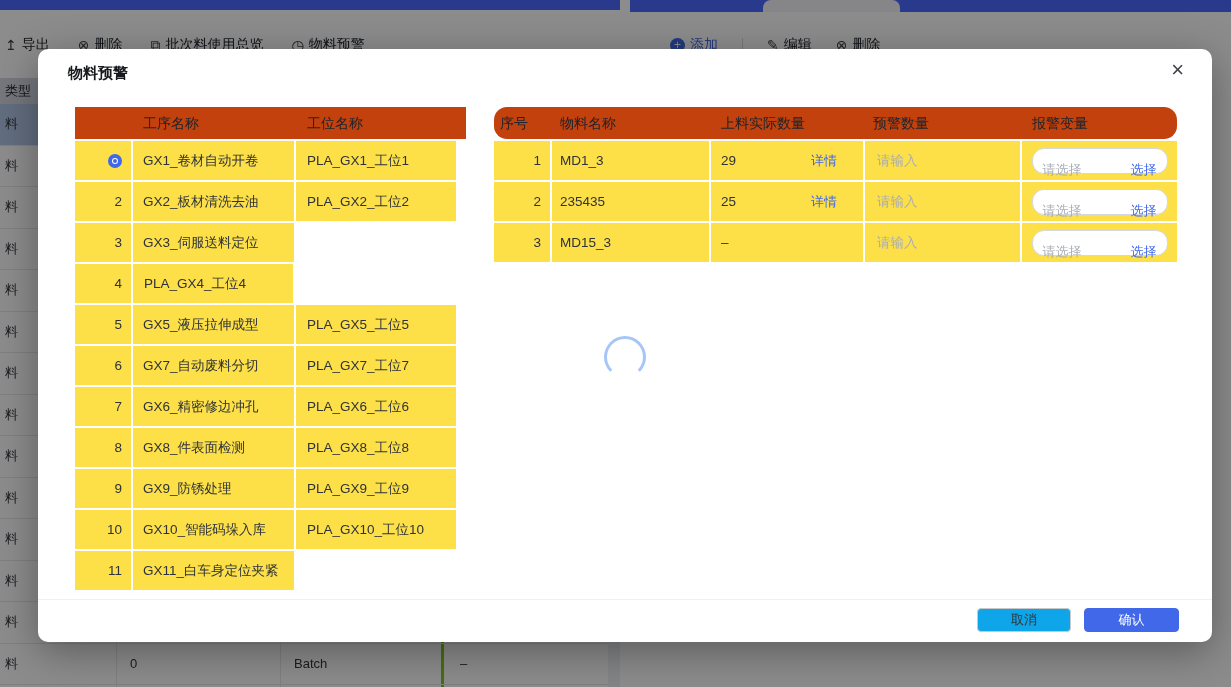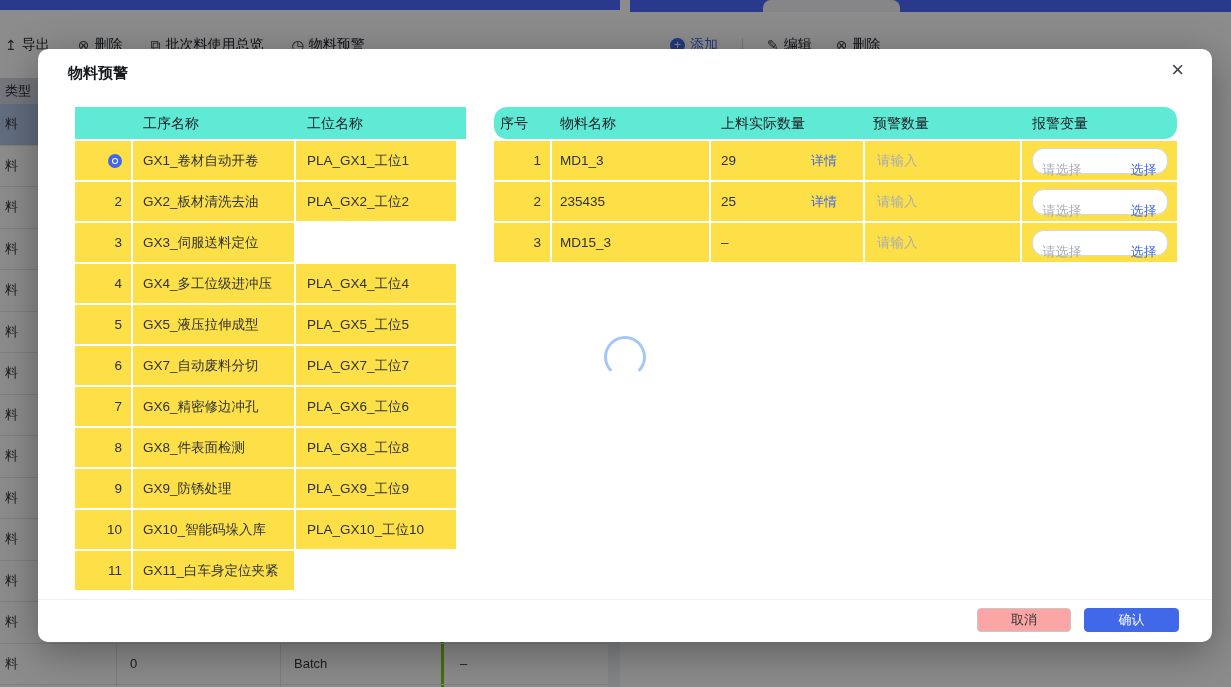--- a/index.html
+++ b/index.html
@@ -41,21 +41,21 @@
   
   .modal { position:absolute; left:38px; top:49px; width:1174px; height:593px; z-index:10;
     background:#fff; border-radius:10px; box-shadow:0 10px 40px rgba(0,0,0,0.35); }
   .modal-title { position:absolute; left:30px; top:15px; font-size:15px; font-weight:bold; color:#17191d; }
   .modal-close { position:absolute; right:28px; top:10px; font-size:22px; color:#40434a;
     cursor:pointer; line-height:1; }
 
   .modal-body { position:absolute; left:37px; top:58px; display:flex; gap:28px; }
 
   
-  .thead { position:relative; height:32px; margin-bottom:2px; background:#5eead4;
+  .thead { position:relative; height:32px; margin-bottom:2px; background:#c2410c;
     font-size:14px; color:#20242c; font-weight:500; }
   .thead span { position:absolute; top:0; line-height:32px; }
   .trow { display:flex; margin-bottom:2px; height:39px; font-size:13.5px; color:#2e323a; }
   .tcell { background:#fde047; display:flex; align-items:center; }
 
   
   .station-table { width:391px; }
   .station-table .thead { width:391px; }
   .st-h1 { left:68px; } .st-h2 { left:232px; }
   .sc1 { width:56px; margin-right:2px; justify-content:flex-end; padding-right:9px; }
@@ -89,21 +89,21 @@
   .spinner { position:absolute; left:566px; top:287px; width:42px; height:42px;
     border:3px solid #a6c6f8; border-bottom-color:transparent; border-radius:50%;
     animation:spin 1s linear infinite; }
   @keyframes spin { to { transform:rotate(360deg); } }
 
   
   .modal-footer { position:absolute; left:0; right:0; top:550px; border-top:1px solid #f0f0f0;
     display:flex; justify-content:flex-end; align-items:center; gap:13px; padding:8px 33px 0 0; }
   .btn { height:24px; border-radius:4px; font-size:13px; display:flex; align-items:center;
     justify-content:center; cursor:pointer; font-family:inherit; }
-  .btn-cancel { width:94px; background:#fca5a5; border:1px solid #c8c8c8; color:#333; }
+  .btn-cancel { width:94px; background:#0ea5e9; border:1px solid #c8c8c8; color:#333; }
   .btn-confirm { width:95px; background:#4168e8; border:1px solid #4168e8; color:#fff; }
 </style>
 </head>
 <body>
 
 <div class="bg">
 
   <div class="panel-left">
     <div class="bluebar"></div>
 
@@ -274,21 +274,20 @@
           <div class="tcell sc1">2</div>
           <div class="tcell sc2">GX2_板材清洗去油</div>
           <div class="tcell sc3">PLA_GX2_工位2</div>
         </div>
         <div class="trow">
           <div class="tcell sc1">3</div>
           <div class="tcell sc2">GX3_伺服送料定位</div>
         </div>
         <div class="trow">
           <div class="tcell sc1">4</div>
-          <div class="tcell sc2">GX4_多工位级进冲压</div>
           <div class="tcell sc3">PLA_GX4_工位4</div>
         </div>
         <div class="trow">
           <div class="tcell sc1">5</div>
           <div class="tcell sc2">GX5_液压拉伸成型</div>
           <div class="tcell sc3">PLA_GX5_工位5</div>
         </div>
         <div class="trow">
           <div class="tcell sc1">6</div>
           <div class="tcell sc2">GX7_自动废料分切</div>

